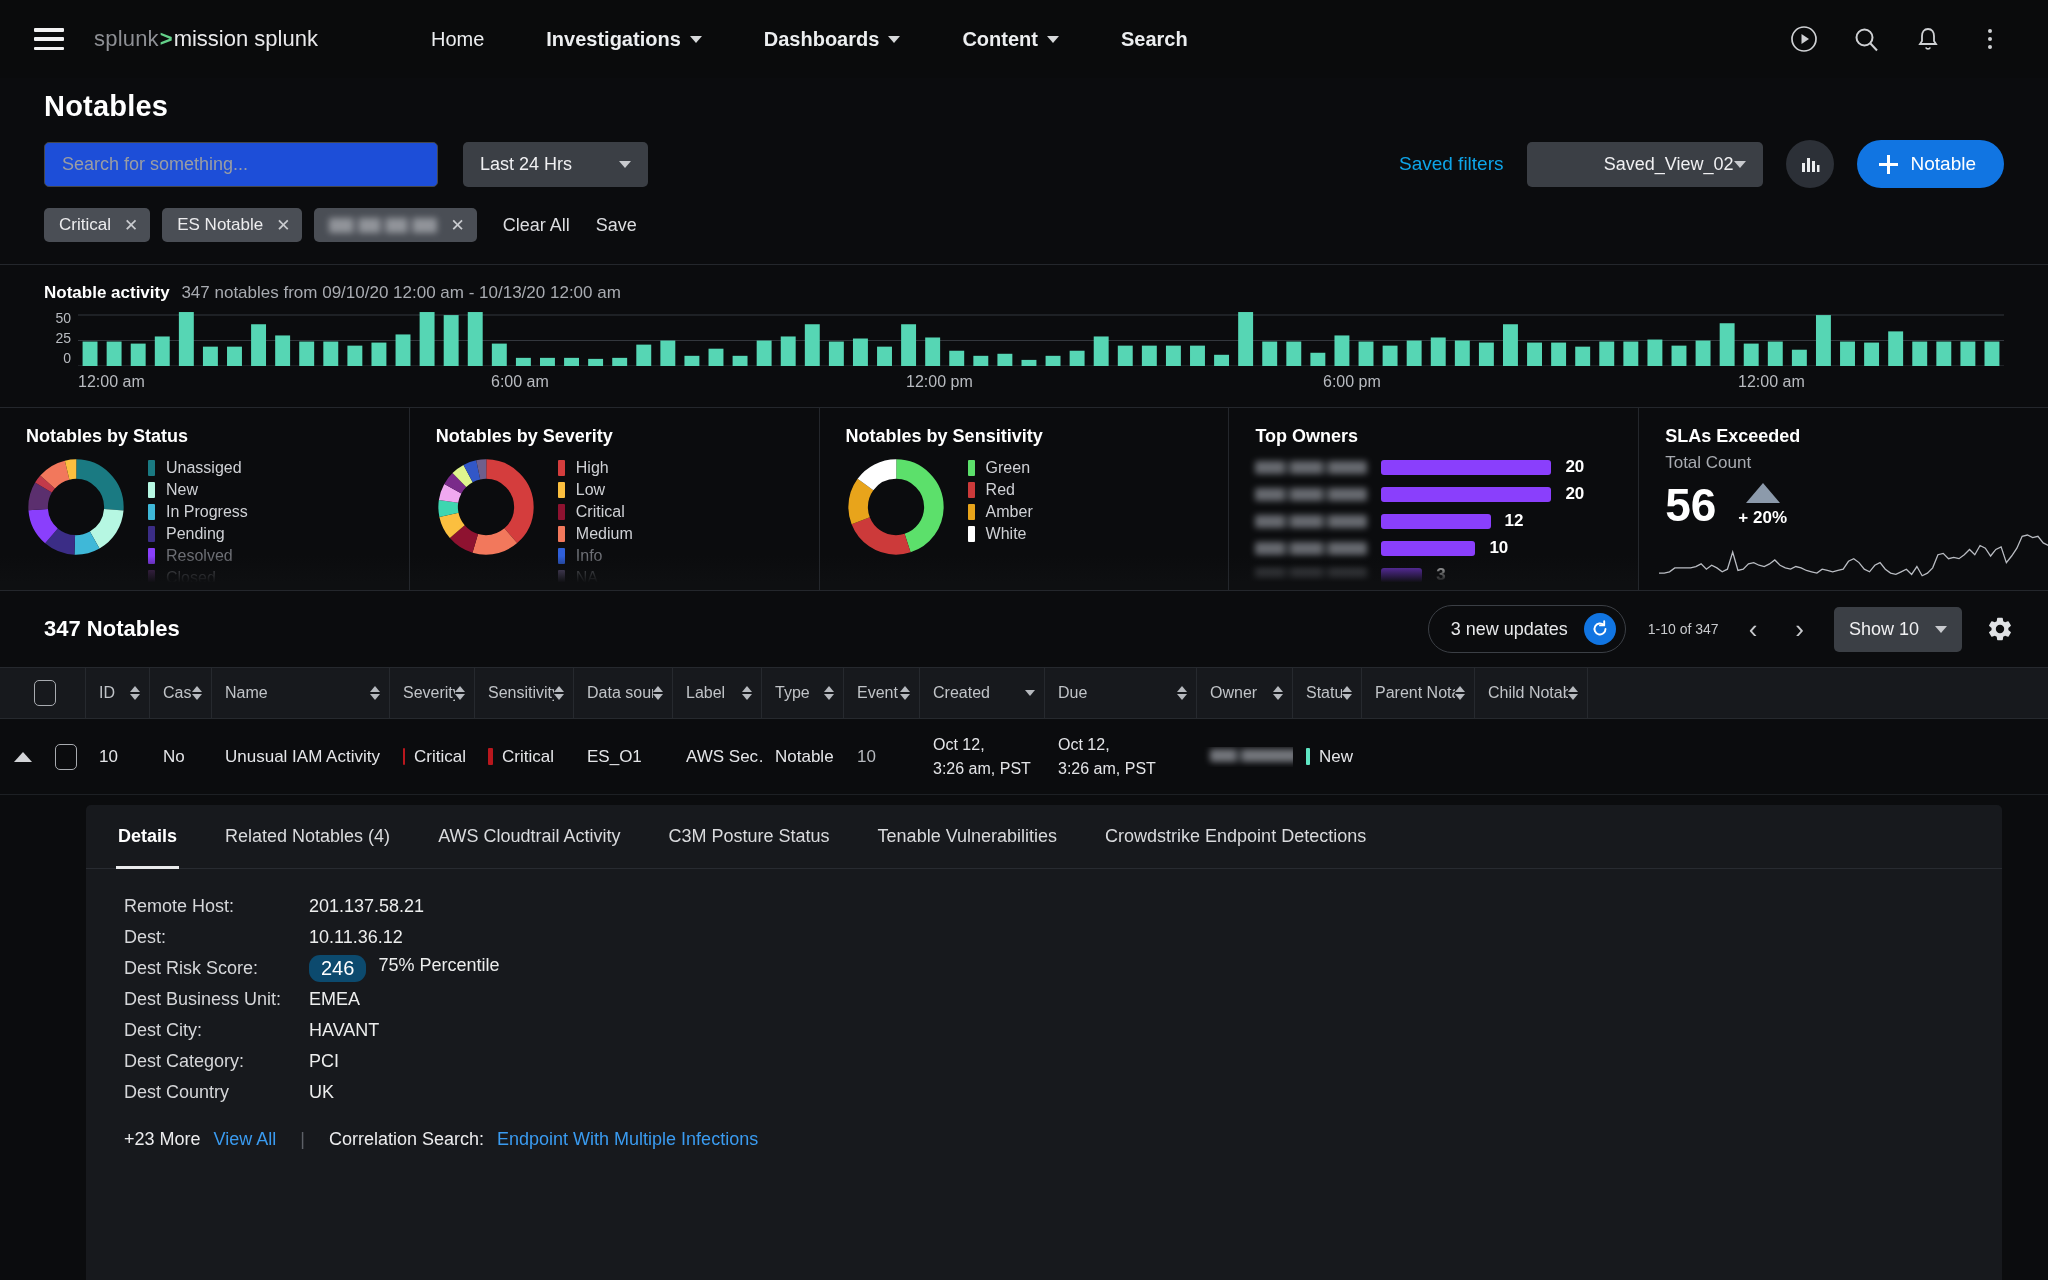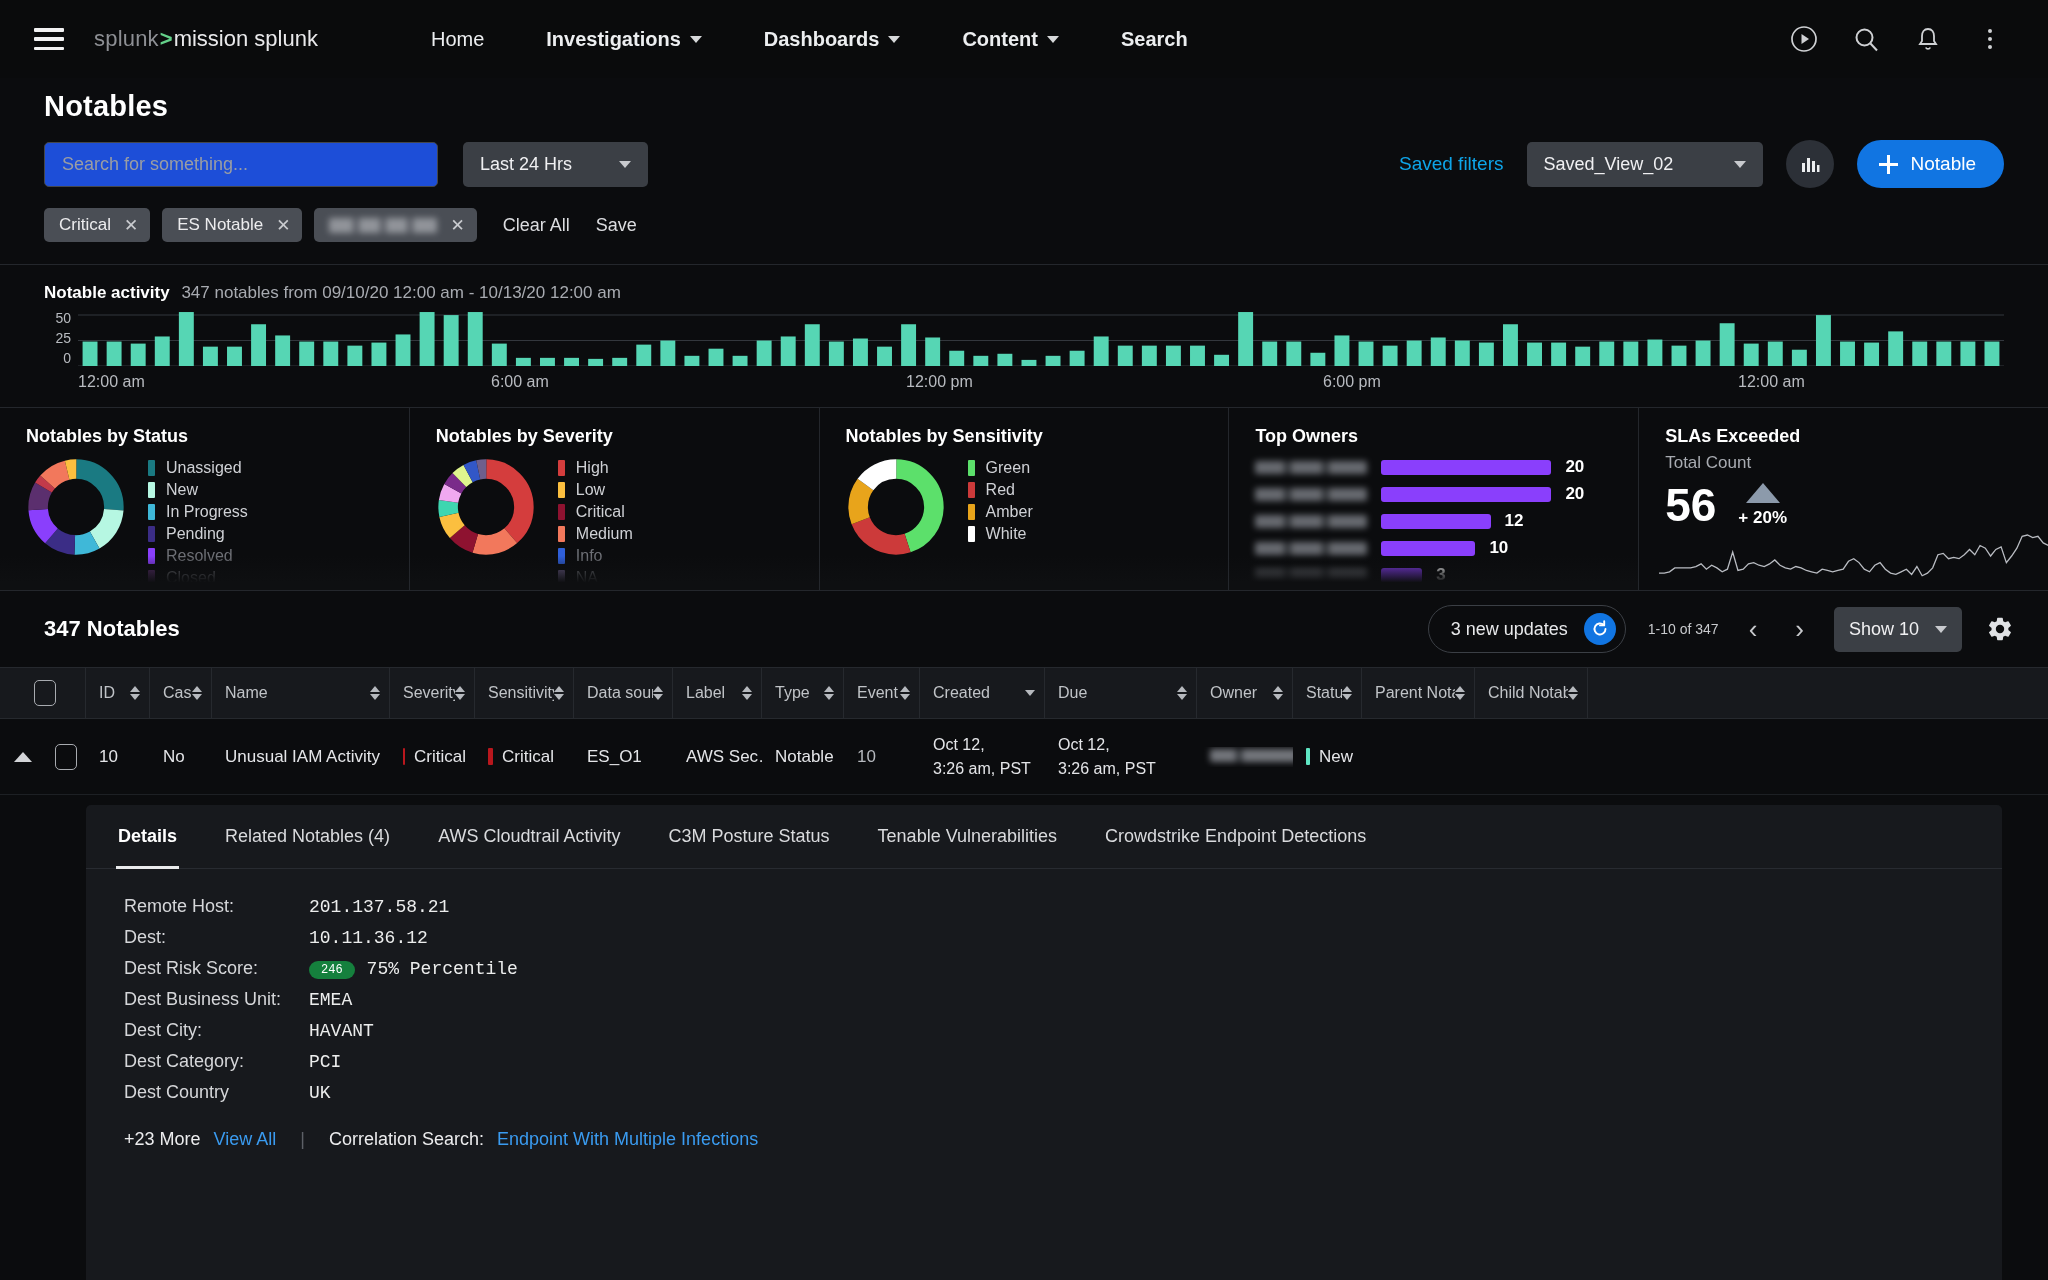--- a/index.html
+++ b/index.html
@@ -48,21 +48,21 @@
   .time-picker {
     margin-left: 25px; width: 185px; height: 45px; background: #3b3f45; border-radius: 5px;
     display: flex; align-items: center; justify-content: space-between; padding: 0 17px;
     font-size: 18px; color: #f0f0f2; cursor: pointer;
   }
   .caret-sm { width: 0; height: 0; border-left: 6px solid transparent; border-right: 6px solid transparent; border-top: 7px solid #c8cace; }
   .saved-area { margin-left: auto; display: flex; align-items: center; gap: 23px; }
   .saved-label { font-size: 19px; color: #0ea5e9; text-align: center; }
   .saved-select {
     width: 236px; height: 45px; background: #3b3f45; border-radius: 5px;
-    display: flex; align-items: center; justify-content: space-between; padding: 0 17px;
+    display: flex; align-items: center; justify-content: flex-end; padding: 0 17px;
     font-size: 18px; color: #f0f0f2; cursor: pointer;
   }
   .round-icon-btn { width: 48px; height: 48px; border-radius: 50%; background: #2c3037; display: flex; align-items: center; justify-content: center; cursor: pointer; }
   .notable-btn {
     height: 48px; padding: 0 28px 0 22px; background: #1175e2; border-radius: 24px;
     display: flex; align-items: center; gap: 13px; font-size: 19px; color: #fff; cursor: pointer;
   }
   .plus { position: relative; width: 19px; height: 19px; }
   .plus::before, .plus::after { content: ""; position: absolute; background: #fff; }
   .plus::before { left: 8px; top: 0; width: 3px; height: 19px; }
@@ -167,22 +167,22 @@
 
   
   .detail-panel { margin: 10px 46px 0 86px; background: #17191d; border-radius: 5px 5px 0 0; flex: 1 1 auto; overflow: hidden; }
   .dtabs { display: flex; align-items: center; gap: 0; padding: 0 8px; border-bottom: 1px solid #282b31; height: 64px; }
   .dtab { font-size: 18px; color: #d9dadd; padding: 0 24px; height: 64px; display: flex; align-items: center; cursor: pointer; position: relative; white-space: nowrap; }
   .dtab.active { color: #fff; font-weight: 700; }
   .dtab.active::after { content: ""; position: absolute; left: 22px; right: 22px; bottom: 0; height: 3px; background: #e9eaec; }
   .dbody { padding: 22px 0 0 38px; }
   .dfield { display: flex; align-items: center; height: 31px; font-size: 18px; }
   .dkey { width: 185px; color: #d5d6d9; flex: 0 0 185px; }
-  .dval { color: #eceded; display: flex; align-items: flex-end; gap: 12px; font-family: Liberation Mono, monospace; }
-  .risk-pill { background: #15803d; color: #fff; font-size: 12px; border-radius: 11px; padding: 2px 12px; font-weight: 400; }
+  .dval { color: #eceded; display: flex; align-items: flex-start; gap: 12px; }
+  .risk-pill { background: #0c4a6e; color: #fff; font-size: 20px; border-radius: 11px; padding: 2px 12px; font-weight: 400; }
   .dfooter { display: flex; align-items: center; gap: 13px; margin-top: 21px; font-size: 18px; }
   .dfooter .more { color: #ececee; }
   .dfooter a { color: #3a9bf0; text-decoration: none; cursor: pointer; }
   .dfooter .sep { color: #5d6067; margin: 0 11px; }
   .dfooter .cs { color: #ececee; }
 </style>
 </head>
 <body>
 
 <div class="app">

